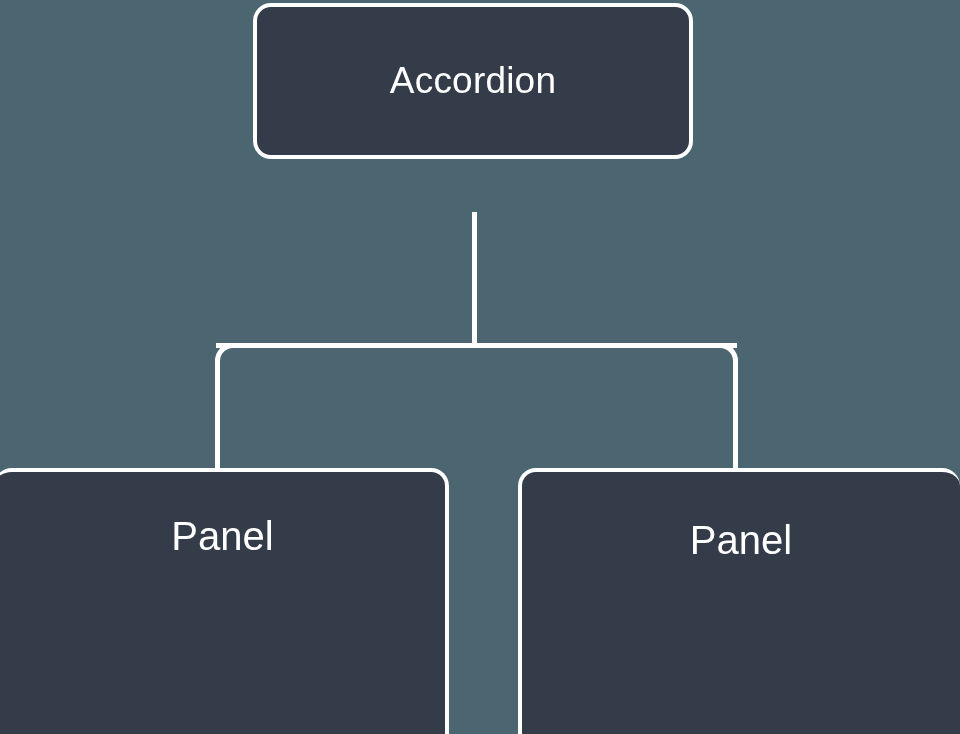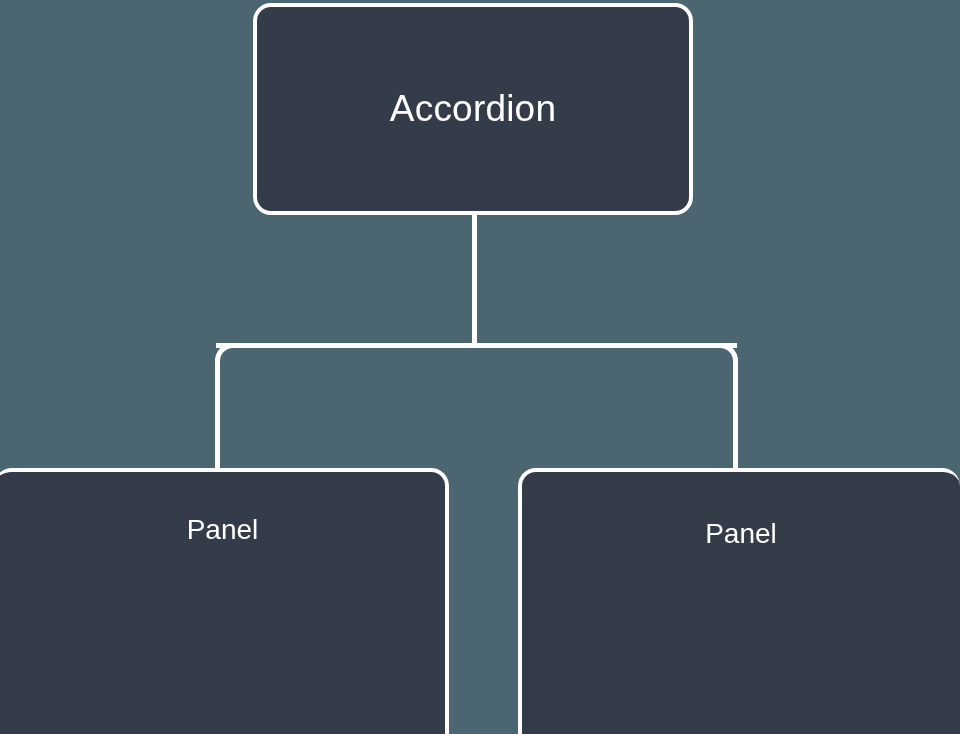--- a/index.html
+++ b/index.html
@@ -75,21 +75,21 @@
     position: absolute;
     background: #343b49;
     border: 4px solid #ffffff;
     border-radius: 18px;
     box-sizing: border-box;
   }
   #root-card {
     left: 253px;
     top: 3px;
     width: 440px;
-    height: 212px;
+    height: 156px;
     display: flex;
     align-items: center;
     justify-content: center;
   }
   #root-title {
     color: #ffffff;
     font-size: 37px;
     font-weight: 400;
     letter-spacing: 0.2px;
   }
@@ -113,21 +113,21 @@
     border-right: none;
     border-top-right-radius: 18px;
   }
   .panel-title {
     position: absolute;
     top: 44px;
     left: 0;
     right: 0;
     text-align: center;
     color: #ffffff;
-    font-size: 28px;
+    font-size: 40px;
     font-weight: 400;
   }
   #panel-card-0 .panel-title { top: 42px; left: 6px; }
   #panel-card-1 .panel-title { top: 46px; }
 </style>
 </head>
 <body>
 
 <div id="stage">
 

